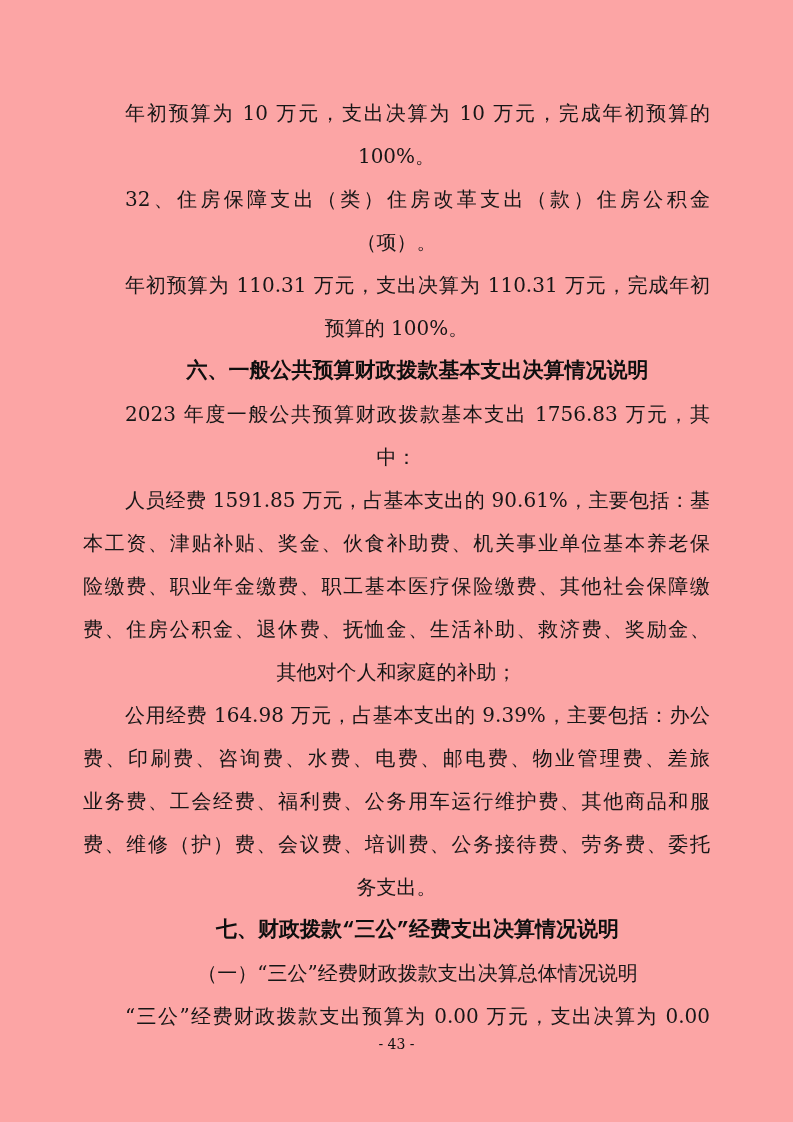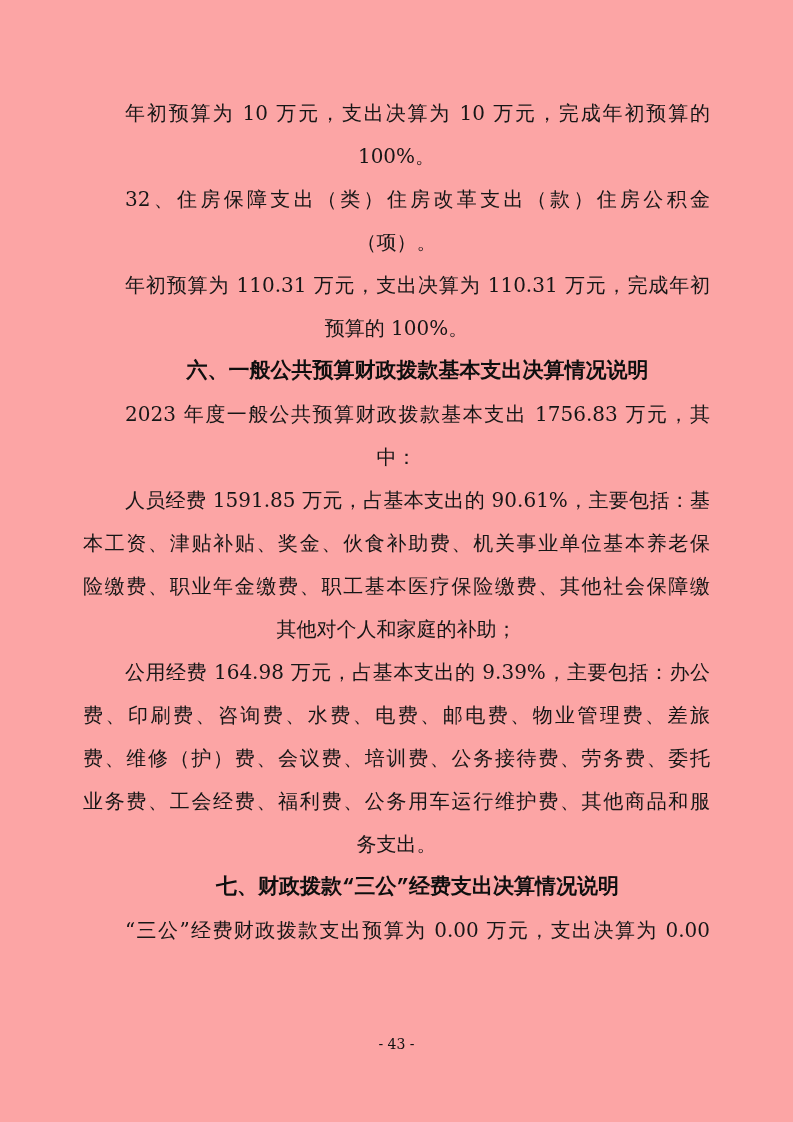--- a/index.html
+++ b/index.html
@@ -68,25 +68,27 @@
     <div class="ln ind fill">32、住房保障支出（类）住房改革支出（款）住房公积金</div>
     <div class="ln">（项）。</div>
     <div class="ln ind fill">年初预算为 110.31 万元，支出决算为 110.31 万元，完成年初</div>
     <div class="ln">预算的 100%。</div>
     <div class="ln ind h">六、一般公共预算财政拨款基本支出决算情况说明</div>
     <div class="ln ind fill">2023 年度一般公共预算财政拨款基本支出 1756.83 万元，其</div>
     <div class="ln">中：</div>
     <div class="ln ind fill">人员经费 1591.85 万元，占基本支出的 90.61%，主要包括：基</div>
     <div class="ln fill">本工资、津贴补贴、奖金、伙食补助费、机关事业单位基本养老保</div>
     <div class="ln fill">险缴费、职业年金缴费、职工基本医疗保险缴费、其他社会保障缴</div>
+    <div class="ln fill">费、住房公积金、退休费、抚恤金、生活补助、救济费、奖励金、</div>
     <div class="ln">其他对个人和家庭的补助；</div>
     <div class="ln ind fill">公用经费 164.98 万元，占基本支出的 9.39%，主要包括：办公</div>
     <div class="ln fill">费、印刷费、咨询费、水费、电费、邮电费、物业管理费、差旅</div>
+    <div class="ln fill">业务费、工会经费、福利费、公务用车运行维护费、其他商品和服</div>
     <div class="ln fill">费、维修（护）费、会议费、培训费、公务接待费、劳务费、委托</div>
-    <div class="ln fill">业务费、工会经费、福利费、公务用车运行维护费、其他商品和服</div>
     <div class="ln">务支出。</div>
     <div class="ln ind h">七、财政拨款“三公”经费支出决算情况说明</div>
+    <div class="ln ind">（一）“三公”经费财政拨款支出决算总体情况说明</div>
     <div class="ln ind fill">“三公”经费财政拨款支出预算为 0.00 万元，支出决算为 0.00</div>
   </div>
   <div class="footer">
     <span>- 43 -</span>
   </div>
 </div>
 
 </body></html>

